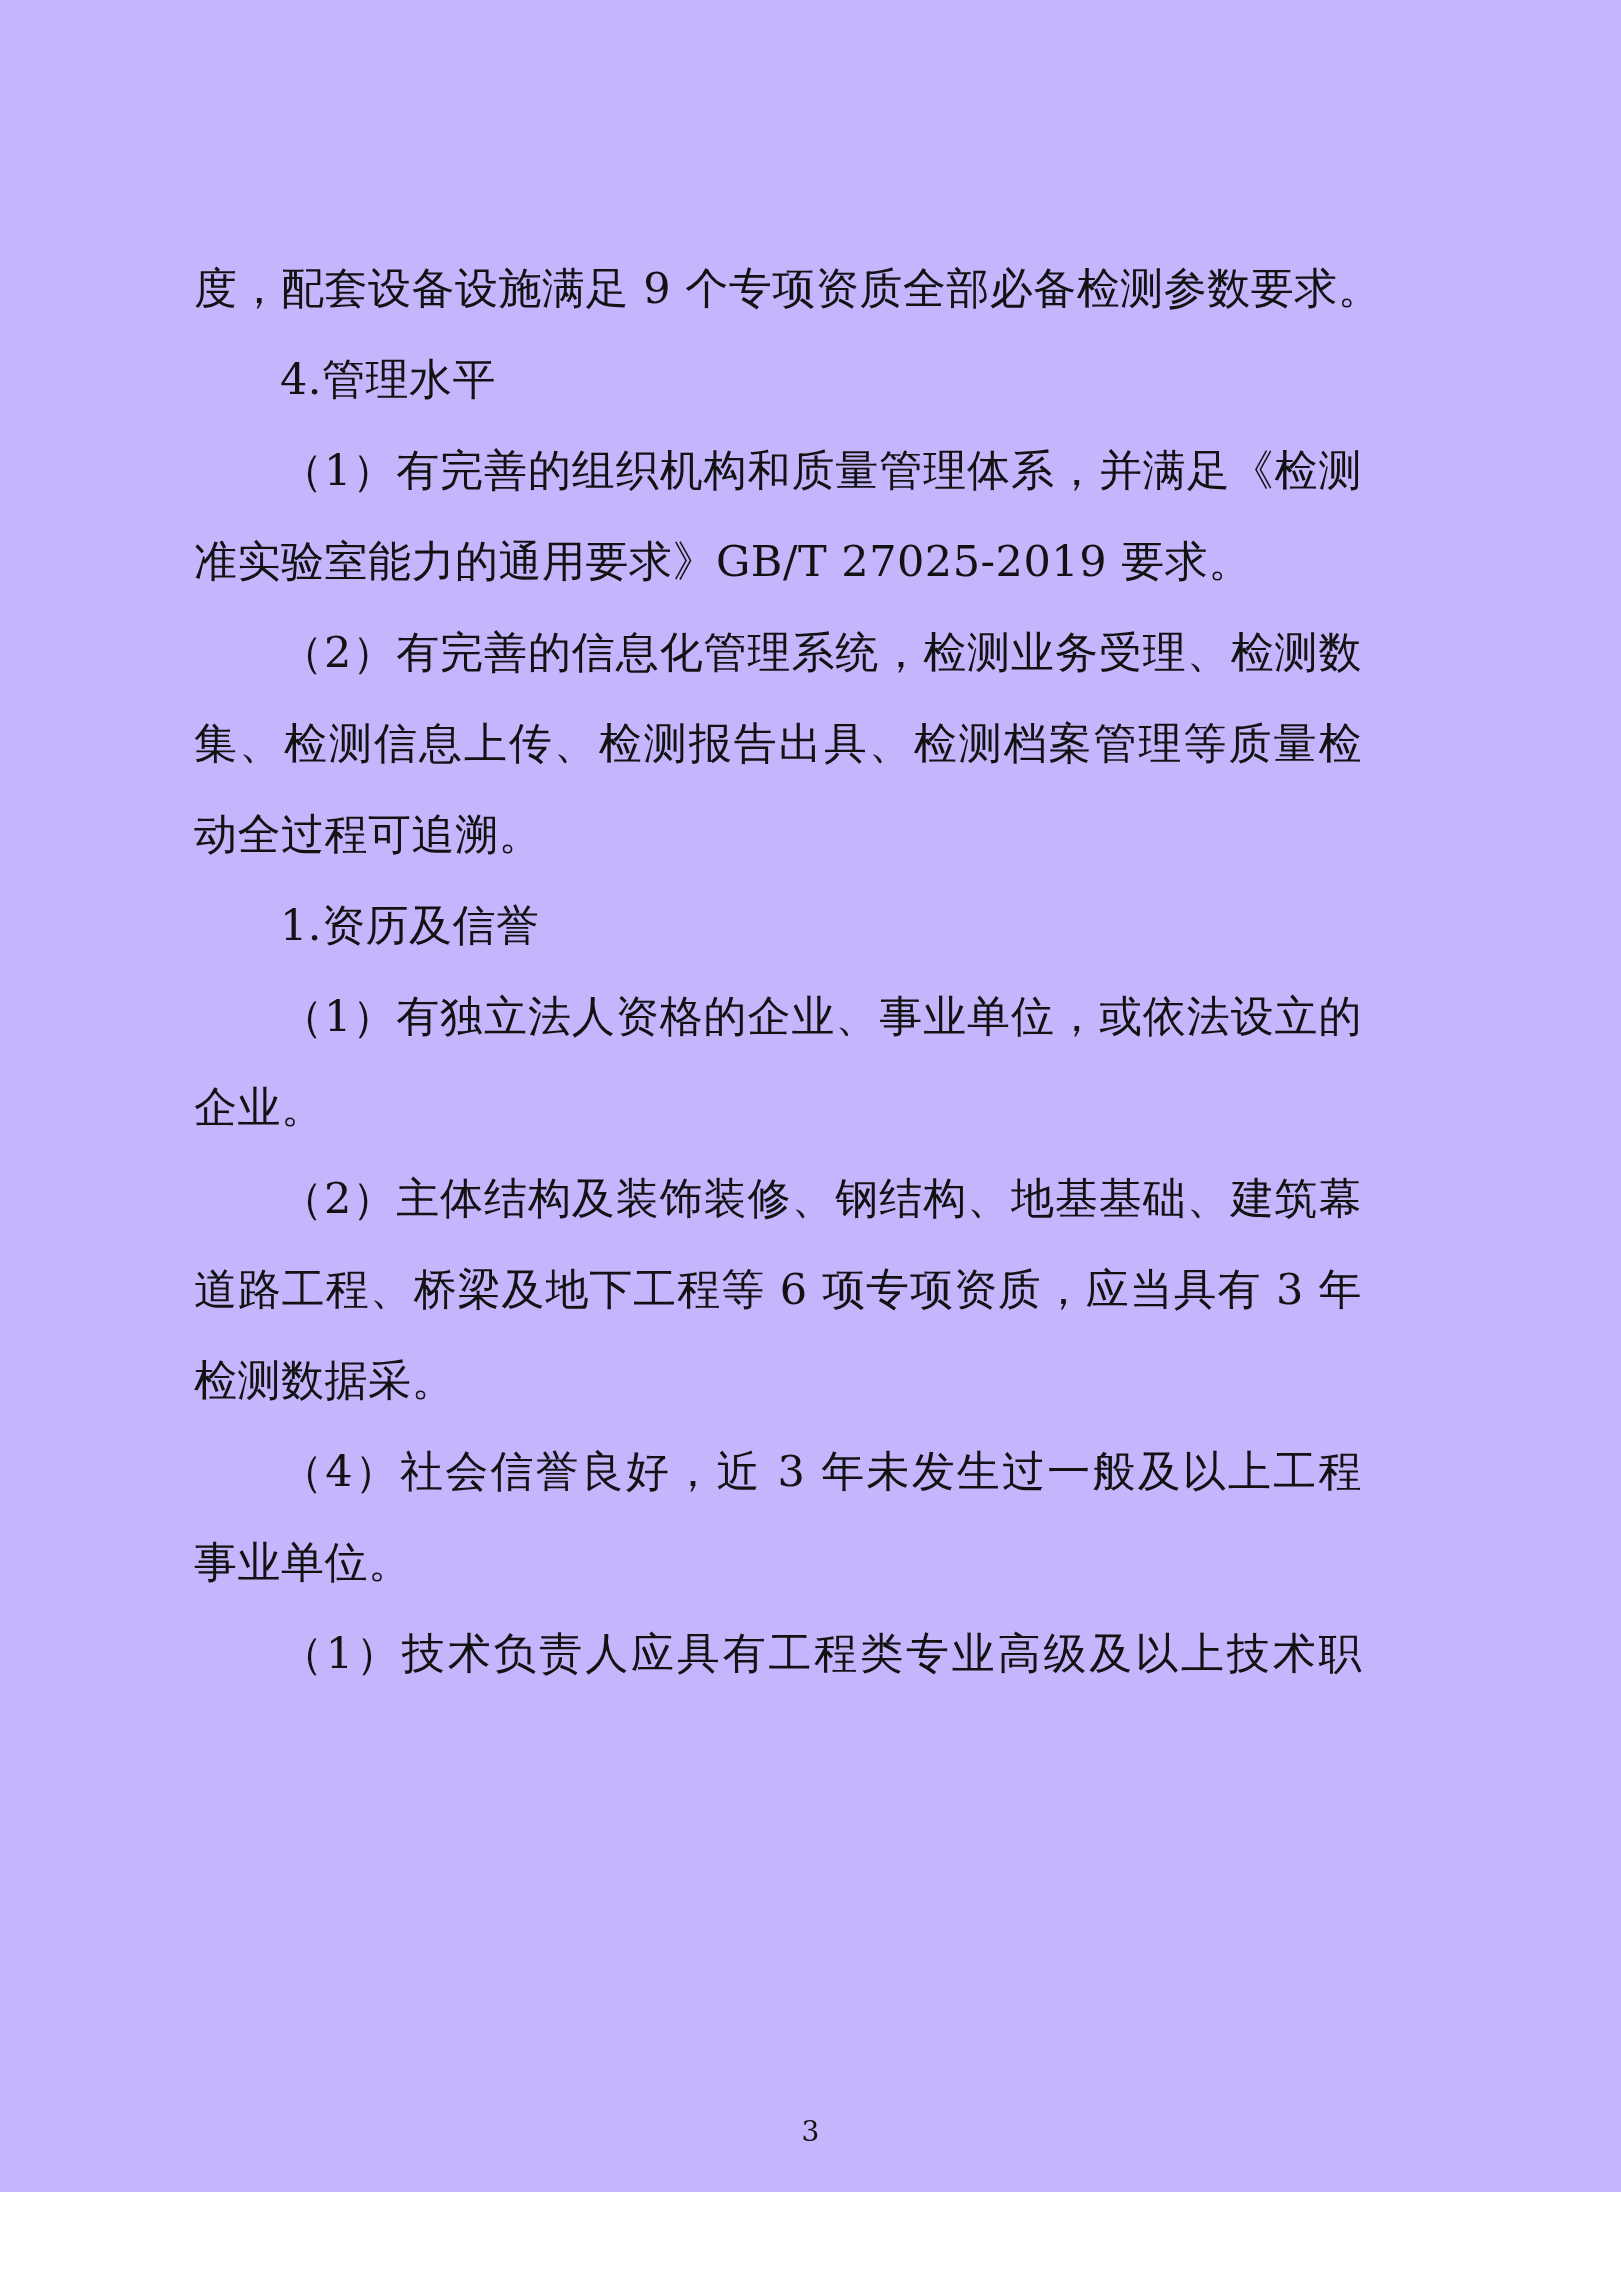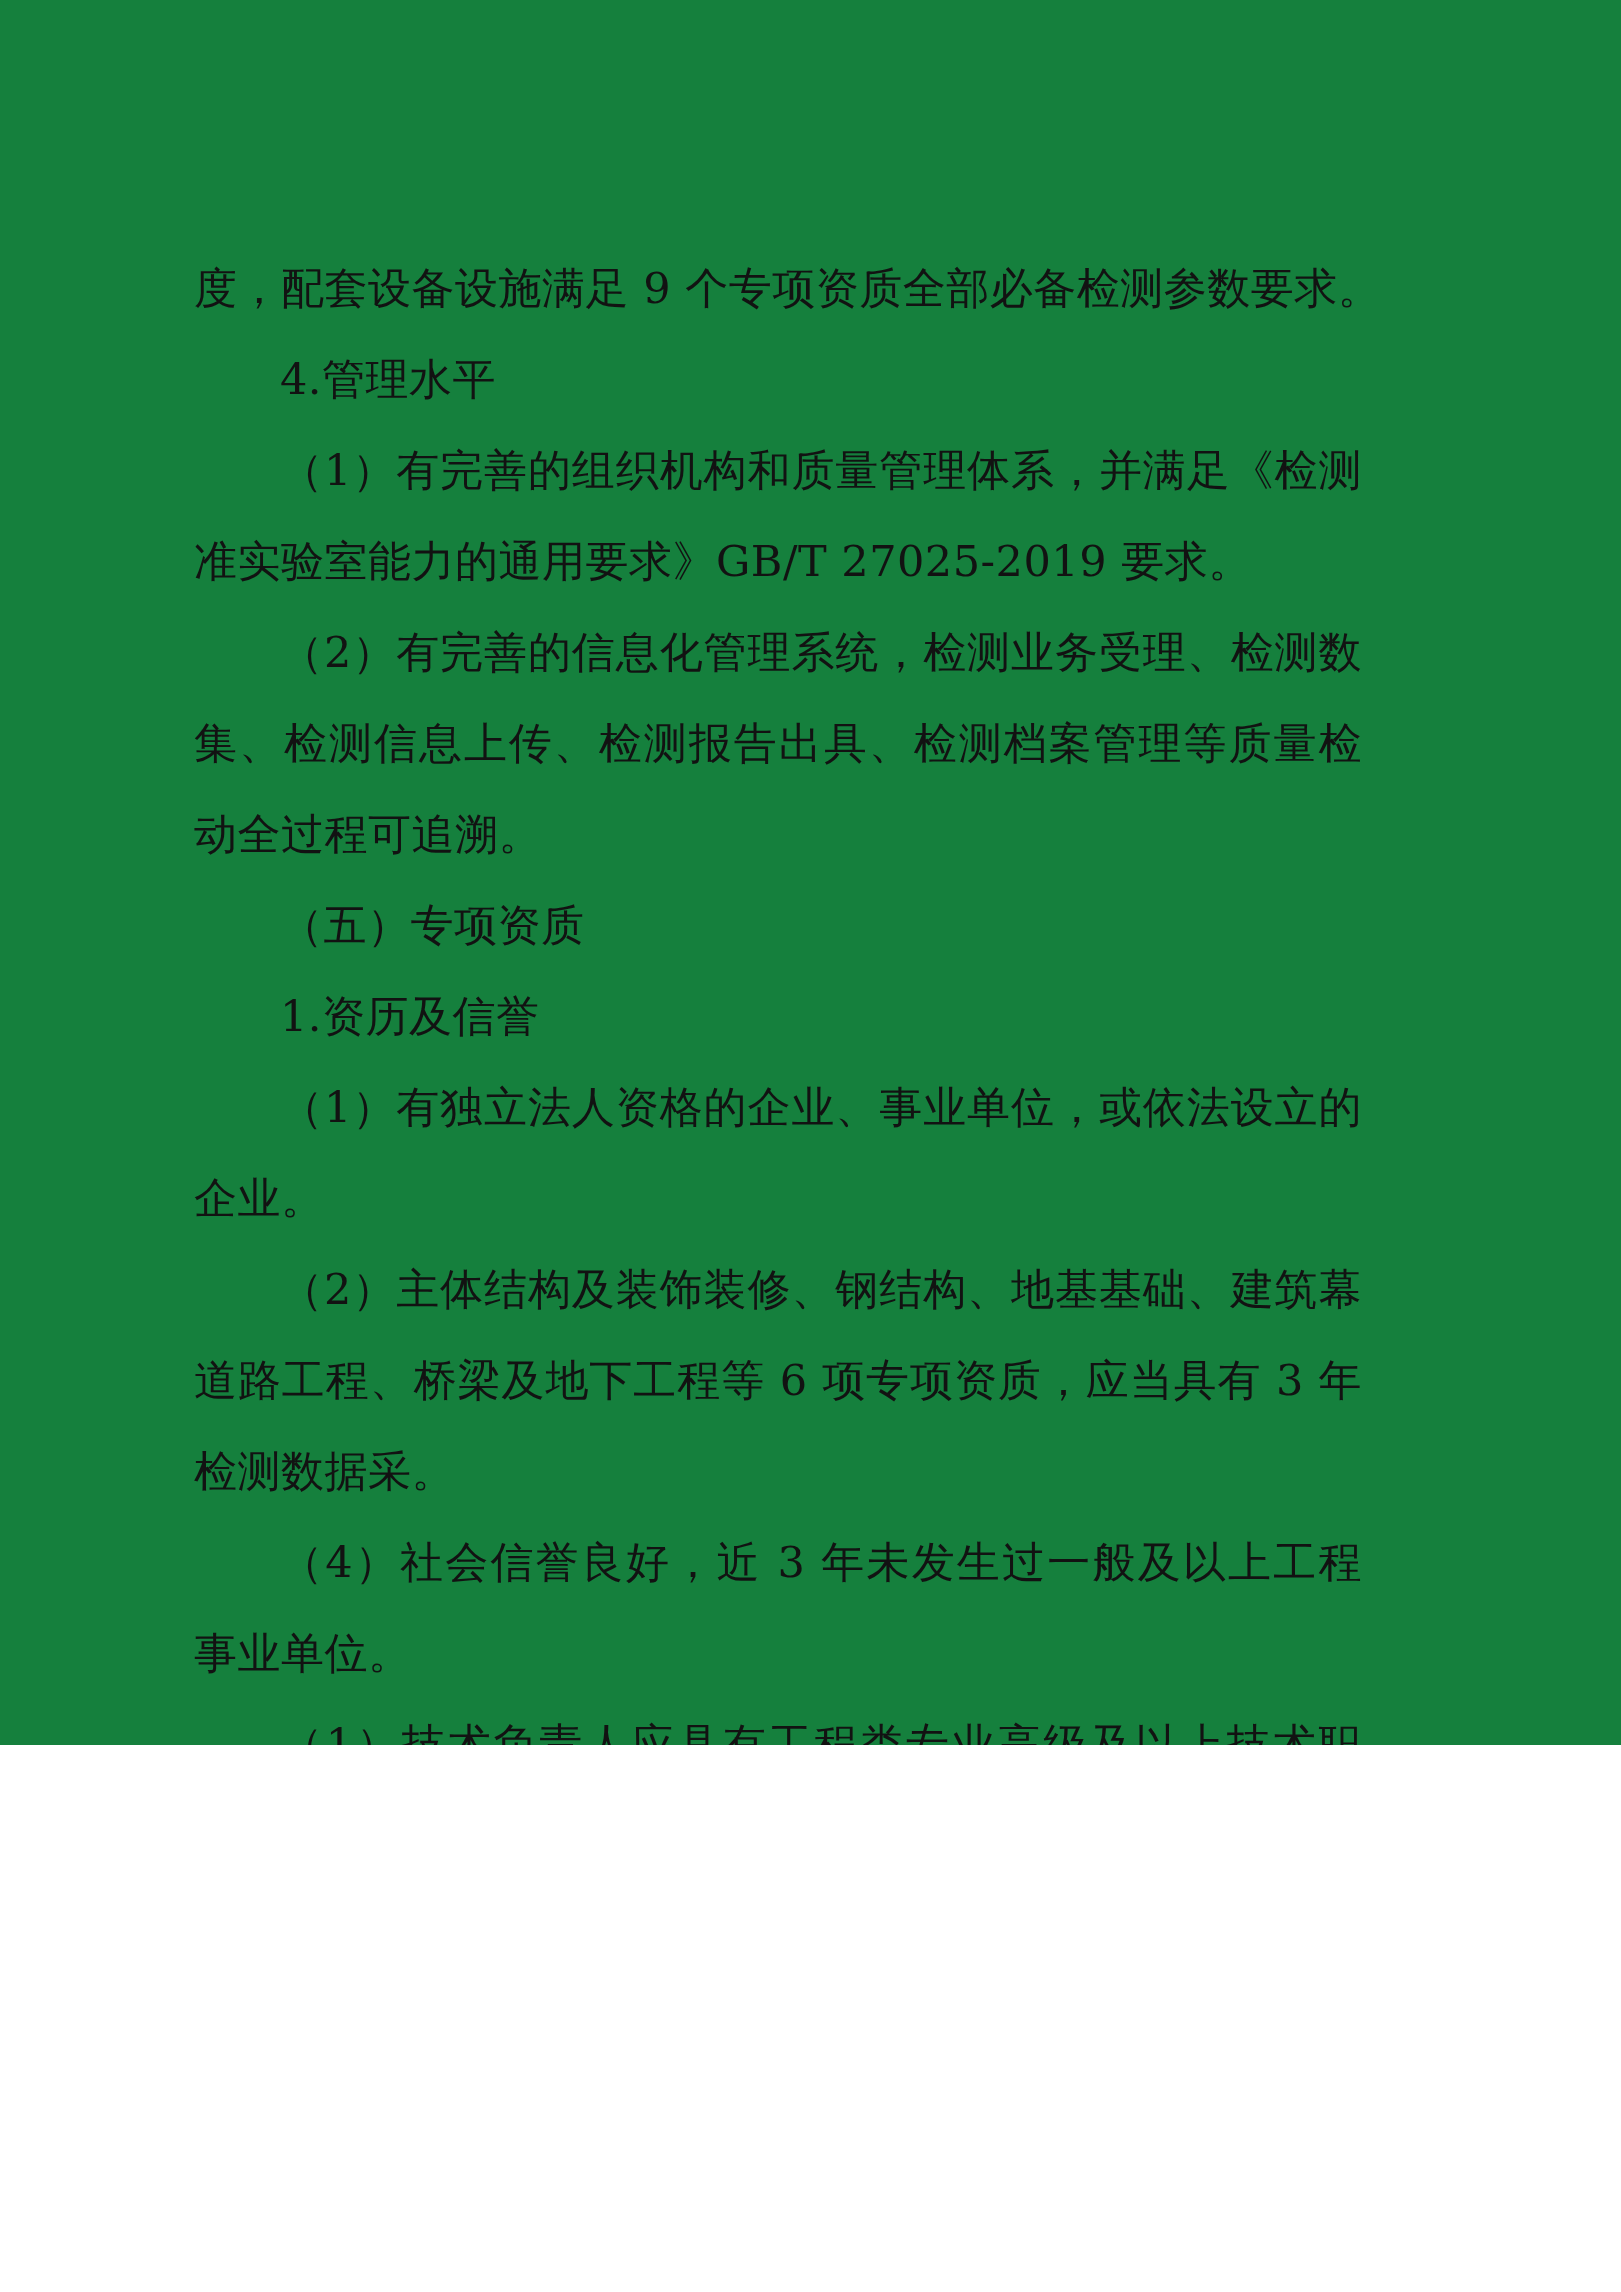--- a/index.html
+++ b/index.html
@@ -3,22 +3,22 @@
 <meta charset="utf-8">
 <style>
   html, body {
     margin: 0;
     padding: 0;
     background: #ffffff;
   }
   .page {
     position: relative;
     width: 1621px;
-    height: 1745px;
-    background: #15803d;
+    height: 2192px;
+    background: #c4b5fd;
     overflow: hidden;
     font-family: "DejaVu Serif", serif;
     color: #121212;
   }
   .doc-body {
     position: absolute;
     left: 194px;
     top: 243px;
     width: 1168px;
   }
@@ -56,21 +56,20 @@
 <div class="page">
   <div class="doc-body">
 
   <div class="doc-line">度，配套设备设施满足 9 个专项资质全部必备检测参数要求。</div>
       <div class="doc-line indent">4.管理水平</div>
       <div class="doc-line indent fill">（1）有完善的组织机构和质量管理体系，并满足《检测和校</div>
       <div class="doc-line">准实验室能力的通用要求》GB/T 27025-2019 要求。</div>
       <div class="doc-line indent fill">（2）有完善的信息化管理系统，检测业务受理、检测数据采</div>
       <div class="doc-line fill">集、检测信息上传、检测报告出具、检测档案管理等质量检测活</div>
       <div class="doc-line">动全过程可追溯。</div>
-      <div class="doc-line indent">（五）专项资质</div>
       <div class="doc-line indent">1.资历及信誉</div>
       <div class="doc-line indent fill">（1）有独立法人资格的企业、事业单位，或依法设立的合伙</div>
       <div class="doc-line">企业。</div>
       <div class="doc-line indent fill">（2）主体结构及装饰装修、钢结构、地基基础、建筑幕墙、</div>
       <div class="doc-line fill">道路工程、桥梁及地下工程等 6 项专项资质，应当具有 3 年以上</div>
       <div class="doc-line">检测数据采。</div>
       <div class="doc-line indent fill">（4）社会信誉良好，近 3 年未发生过一般及以上工程质量安</div>
       <div class="doc-line">事业单位。</div>
       <div class="doc-line indent fill">（1）技术负责人应具有工程类专业高级及以上技术职称，质</div>
     </div>

